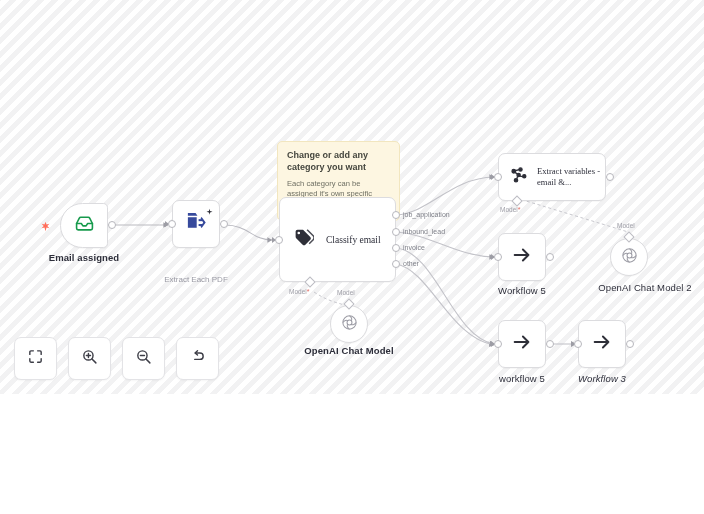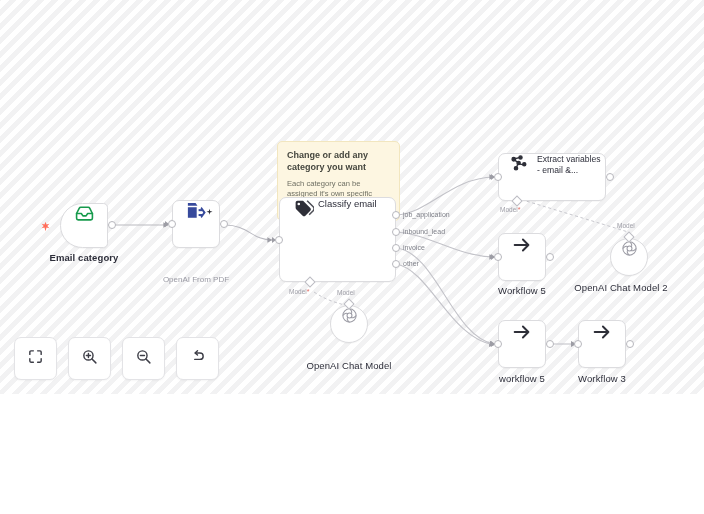--- a/index.html
+++ b/index.html
@@ -14,21 +14,21 @@
     background-image:repeating-linear-gradient(
       -45deg,
       #ffffff 0px, #ffffff 5px,
       #f2f2f3 5px, #f2f2f3 10px
     );
   }
   svg.edges{position:absolute;left:0;top:0;width:704px;height:514px;pointer-events:none;}
 
   
   .node{position:absolute;box-sizing:border-box;background:#fff;border:1px solid #dcdcdf;
-        border-radius:7px;display:flex;align-items:flex-start;box-shadow:0 1px 1px rgba(0,0,0,.03);}
+        border-radius:7px;display:flex;align-items:center;box-shadow:0 1px 1px rgba(0,0,0,.03);font-family:Liberation Serif, serif;}
   .node.trigger{border-top-left-radius:34px;border-bottom-left-radius:34px;}
   .nlabel{position:absolute;text-align:center;font-size:9.5px;color:#2d2e3a;font-weight:700;
           line-height:11.5px;letter-spacing:.1px;}
   .nsub{position:absolute;text-align:center;font-size:8px;color:#9a9aa4;line-height:10px;}
 
   
   .port{position:absolute;width:8px;height:8px;border-radius:50%;background:#fff;
         border:1.4px solid #b7b7bd;box-sizing:border-box;}
   .arrowin{position:absolute;width:0;height:0;border-left:4px solid #9d9da5;
            border-top:3px solid transparent;border-bottom:3px solid transparent;}
@@ -94,51 +94,51 @@
         <path d="M5.45 5.11 2 12v6a2 2 0 0 0 2 2h16a2 2 0 0 0 2-2v-6l-3.45-6.89A2 2 0 0 0 16.76 4H7.24a2 2 0 0 0-1.79 1.11z"></path>
       </svg>
     </span>
   </div>
   <span class="ico" style="position:absolute;left:40px;top:218px;">
     <svg width="11" height="11" viewBox="0 0 24 24" fill="#ff6d5a">
       <path d="M12 1.5l2.2 6.1L20.5 6l-4.6 4.9 4.6 4.9-6.3-1.6L12 22.5l-2.2-8.3L3.5 15.8l4.6-4.9L3.5 6l6.3 1.6z"></path>
     </svg>
   </span>
   <div class="port" style="left:108px;top:221px;"></div>
-  <div class="nlabel" style="left:35px;top:252px;width:98px;">Email category</div>
+  <div class="nlabel" style="left:35px;top:252px;width:98px;">Email assigned</div>
 
   <div class="node" style="left:172px;top:200px;width:48px;height:48px;justify-content:center;">
     <span class="ico">
       <svg width="23" height="23" viewBox="0 0 24 24" fill="#374a9c">
         <path d="M3 2h8l2 3H3z"></path>
         <path d="M3 6.5h9.2v11H3z"></path>
         <path d="M14.2 8.5h4.6v2.1h-4.6z"></path>
         <path d="M14.2 13.6h4.6v2.1h-4.6z"></path>
         <path d="M17.4 6.3l4.2 5.7-4.2 5.7-1.2-1.2 2.8-4.5-2.8-4.5z"></path>
       </svg>
     </span>
   </div>
   <span class="ico" style="position:absolute;left:205px;top:203px;">
     <svg width="9" height="9" viewBox="0 0 24 24" fill="#2e2f38">
       <path d="M12 2l1.6 6.2L20 10l-6.4 1.8L12 18l-1.6-6.2L4 10l6.4-1.8z"></path>
     </svg>
   </span>
   <div class="arrowin" style="left:165px;top:221px;"></div>
   <div class="port" style="left:168px;top:220px;"></div>
   <div class="port" style="left:220px;top:220px;"></div>
-  <div class="nsub" style="left:146px;top:275px;width:100px;">OpenAI From PDF</div>
+  <div class="nsub" style="left:146px;top:275px;width:100px;">Extract Each PDF</div>
 
   <div class="node" style="left:279px;top:197px;width:117px;height:85px;padding-left:13px;">
     <span class="ico">
       <svg width="21" height="21" viewBox="0 0 24 24" fill="#2e2f38">
         <path d="M11.2 3H5.2C4 3 3 4 3 5.2v6c0 .6.24 1.15.64 1.56l7.4 7.4c.86.86 2.26.86 3.12 0l5.6-5.6c.86-.86.86-2.26 0-3.12l-7.4-7.4A2.2 2.2 0 0 0 11.2 3zM6.6 8.4a1.5 1.5 0 1 1 0-3 1.5 1.5 0 0 1 0 3z"></path>
         <path d="M15.5 3.6l7 7c.9.9.9 2.4 0 3.3l-4.6 4.6 1.2 1.2 5-5c1.3-1.3 1.3-3.5 0-4.8l-7.3-7.3z" opacity=".85"></path>
       </svg>
     </span>
-    <span style="margin-left:4px;font-size:9.5px;color:#2d2e3a;">Classify email</span>
+    <span style="margin-left:12px;font-size:9.5px;color:#2d2e3a;">Classify email</span>
   </div>
   <div class="arrowin" style="left:272px;top:237px;"></div>
   <div class="port" style="left:275px;top:236px;"></div>
 
   <div class="port" style="left:392px;top:211px;"></div>
   <div class="outlabel" style="left:403px;top:211px;">job_application</div>
   <div class="port" style="left:392px;top:228px;"></div>
   <div class="outlabel" style="left:403px;top:228px;">inbound_lead</div>
   <div class="port" style="left:392px;top:244px;"></div>
   <div class="outlabel" style="left:403px;top:244px;">invoice</div>
@@ -152,21 +152,21 @@
     <span class="ico">
       <svg width="19" height="19" viewBox="0 0 24 24" fill="none" stroke="#9c9ca5" stroke-width="1.3">
         <circle cx="12" cy="12" r="8.4"></circle>
         <path d="M12 3.8c2.6 1.1 3.6 4.3 2.2 6.7M20.2 12c-1.1 2.6-4.3 3.6-6.7 2.2M12 20.2c-2.6-1.1-3.6-4.3-2.2-6.7M3.8 12c1.1-2.6 4.3-3.6 6.7-2.2"></path>
         <circle cx="12" cy="12" r="3.1"></circle>
       </svg>
     </span>
   </div>
   <div class="diamond" style="left:345px;top:300px;"></div>
   <div class="modlabel" style="left:337px;top:289px;">Model</div>
-  <div class="nlabel" style="left:299px;top:360px;width:100px;font-weight:400;color:#2d2e3a;">OpenAI Chat Model</div>
+  <div class="nlabel" style="left:299px;top:345px;width:100px;font-weight:700;color:#2d2e3a;">OpenAI Chat Model</div>
 
   <div class="node" style="left:498px;top:153px;width:108px;height:48px;padding-left:11px;">
     <span class="ico">
       <svg width="18" height="18" viewBox="0 0 24 24" fill="none" stroke="#2e2f38" stroke-width="1.8">
         <circle cx="5" cy="7" r="2.3" fill="#2e2f38"></circle>
         <circle cx="14" cy="4.6" r="2.1" fill="#2e2f38"></circle>
         <circle cx="11.5" cy="12" r="2.2" fill="#2e2f38"></circle>
         <circle cx="19" cy="13.5" r="2.1" fill="#2e2f38"></circle>
         <circle cx="8" cy="19" r="2.2" fill="#2e2f38"></circle>
         <path d="M7 6.3l5-1.4M6.4 8.6l4 2.3M13 13.4l4.2.8M10.3 13.8 9 16.9"></path>
@@ -184,21 +184,21 @@
     <span class="ico">
       <svg width="19" height="19" viewBox="0 0 24 24" fill="none" stroke="#9c9ca5" stroke-width="1.3">
         <circle cx="12" cy="12" r="8.4"></circle>
         <path d="M12 3.8c2.6 1.1 3.6 4.3 2.2 6.7M20.2 12c-1.1 2.6-4.3 3.6-6.7 2.2M12 20.2c-2.6-1.1-3.6-4.3-2.2-6.7M3.8 12c1.1-2.6 4.3-3.6 6.7-2.2"></path>
         <circle cx="12" cy="12" r="3.1"></circle>
       </svg>
     </span>
   </div>
   <div class="diamond" style="left:625px;top:233px;"></div>
   <div class="modlabel" style="left:617px;top:222px;">Model</div>
-  <div class="nlabel" style="left:572px;top:282px;width:98px;font-weight:400;color:#2d2e3a;">OpenAI Chat Model 2</div>
+  <div class="nlabel" style="left:596px;top:282px;width:98px;font-weight:400;color:#2d2e3a;">OpenAI Chat Model 2</div>
 
   <div class="node" style="left:498px;top:233px;width:48px;height:48px;justify-content:center;">
     <span class="ico">
       <svg width="22" height="22" viewBox="0 0 24 24" fill="none" stroke="#2e2f38" stroke-width="2.1" stroke-linecap="round" stroke-linejoin="round">
           <path d="M4 12h15M13 6l6 6-6 6"></path>
         </svg>
     </span>
   </div>
   <div class="arrowin" style="left:491px;top:254px;"></div>
   <div class="port" style="left:494px;top:253px;"></div>
@@ -220,21 +220,21 @@
   <div class="node" style="left:578px;top:320px;width:48px;height:48px;justify-content:center;">
     <span class="ico">
       <svg width="22" height="22" viewBox="0 0 24 24" fill="none" stroke="#2e2f38" stroke-width="2.1" stroke-linecap="round" stroke-linejoin="round">
           <path d="M4 12h15M13 6l6 6-6 6"></path>
         </svg>
     </span>
   </div>
   <div class="arrowin" style="left:571px;top:341px;"></div>
   <div class="port" style="left:574px;top:340px;"></div>
   <div class="port" style="left:626px;top:340px;"></div>
-  <div class="nlabel" style="left:560px;top:373px;width:84px;font-weight:400;">Workflow 3</div>
+  <div class="nlabel" style="left:560px;top:373px;width:84px;font-weight:400;font-style:italic;">Workflow 3</div>
 
   <div id="toolbar">
     <div class="tbtn">
       <span class="ico">
         <svg width="17" height="17" viewBox="0 0 24 24" fill="none" stroke="#3c3d46" stroke-width="2" stroke-linecap="round" stroke-linejoin="round">
           <path d="M4 9V5.5A1.5 1.5 0 0 1 5.5 4H9M15 4h3.5A1.5 1.5 0 0 1 20 5.5V9M20 15v3.5a1.5 1.5 0 0 1-1.5 1.5H15M9 20H5.5A1.5 1.5 0 0 1 4 18.5V15"></path>
         </svg>
       </span>
     </div>
     <div class="tbtn">

